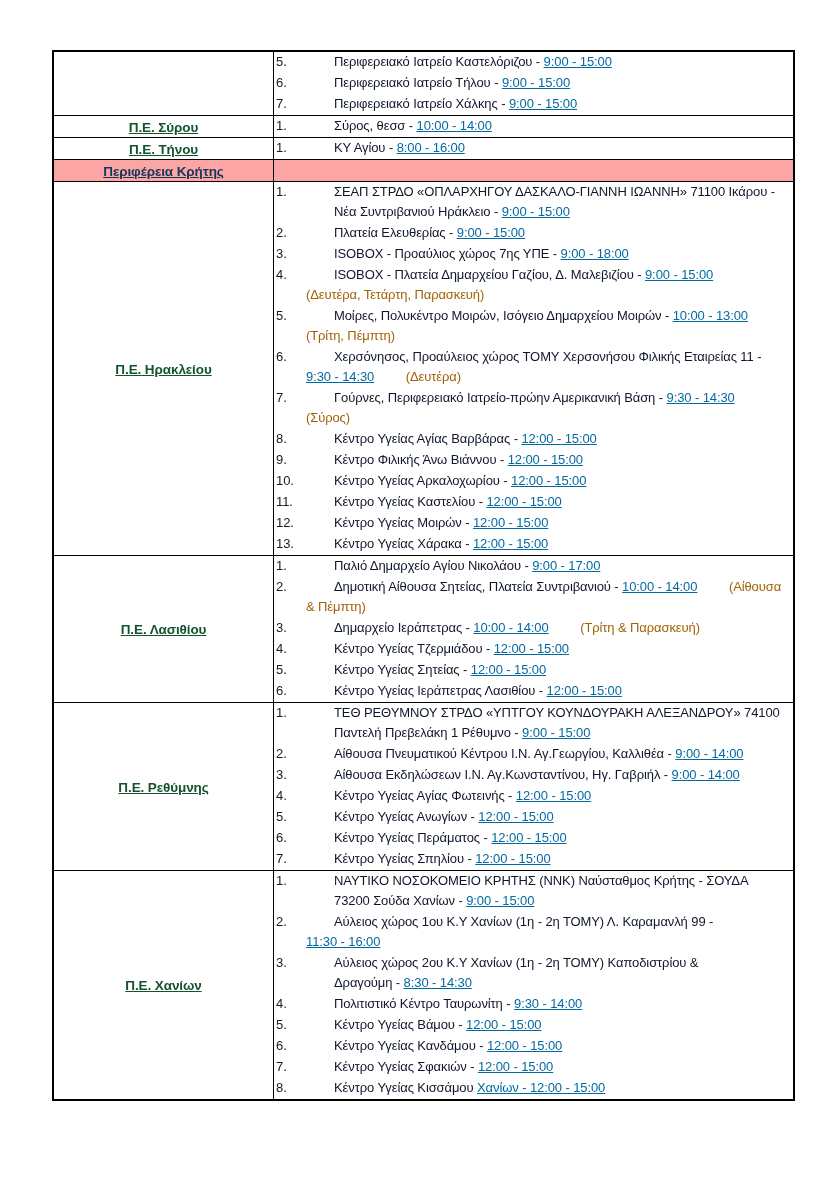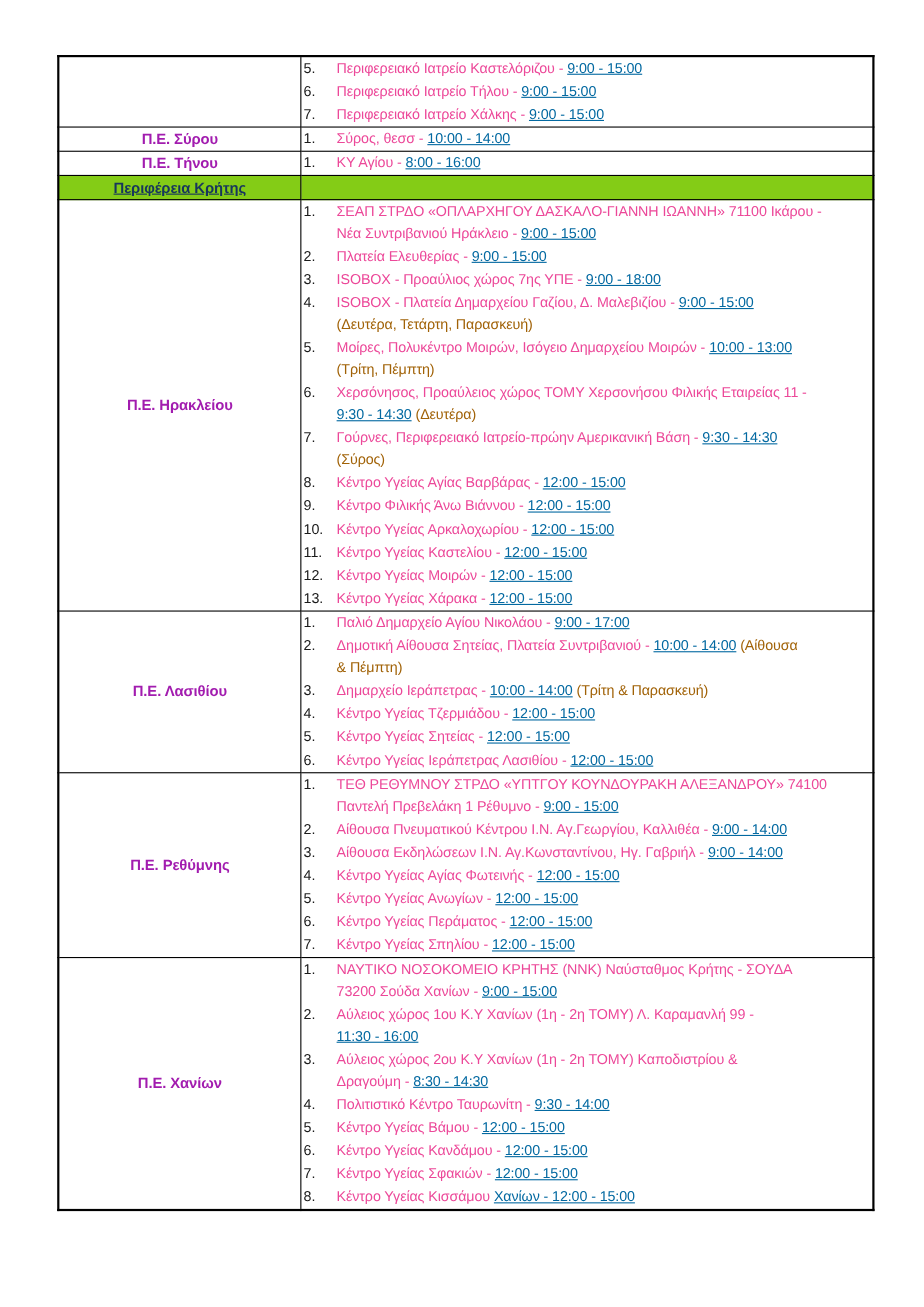--- a/index.html
+++ b/index.html
@@ -22,33 +22,34 @@
     border:1.5px solid #000;
     vertical-align:middle;
     padding:0;
   }
   td.region-cell{
     width:219px;
     text-align:center;
     padding:2px 4px;
   }
   .region-link{
-    color:#a21caf;
+    color:#14532d;
     font-weight:bold;
     font-size:13.5px;
+    text-decoration:underline;
     cursor:pointer;
     letter-spacing:-0.1px;
   }
   td.items-cell{
     width:519px;
     vertical-align:top;
     padding:2px 4px 3px 8px;
   }
   tr.header-row td{
-    background:#84cc16;
+    background:#fca5a5;
     height:21px;
   }
   .header-label{
     color:#17365D;
     font-weight:bold;
     font-size:13.5px;
     text-decoration:underline;
     letter-spacing:-0.1px;
   }
   .item{
@@ -57,21 +58,21 @@
     line-height:20px;
     letter-spacing:-0.1px;
     margin-bottom:1px;
   }
   .num{
     flex:none;
     width:30px;
     padding-left:2px;
   }
   .content{flex:1;min-width:0;}
-  .seg-p{color:#ec4899;}
+  .seg-p{color:#0f172a;margin-left:28px;}
   .seg-u{color:#0369a1;text-decoration:underline;}
   .seg-r{color:#a16207;}
 </style>
 </head>
 <body>
 
 <div class="page">
   <table class="regions">
     <tbody id="table-body">
         <tr>

